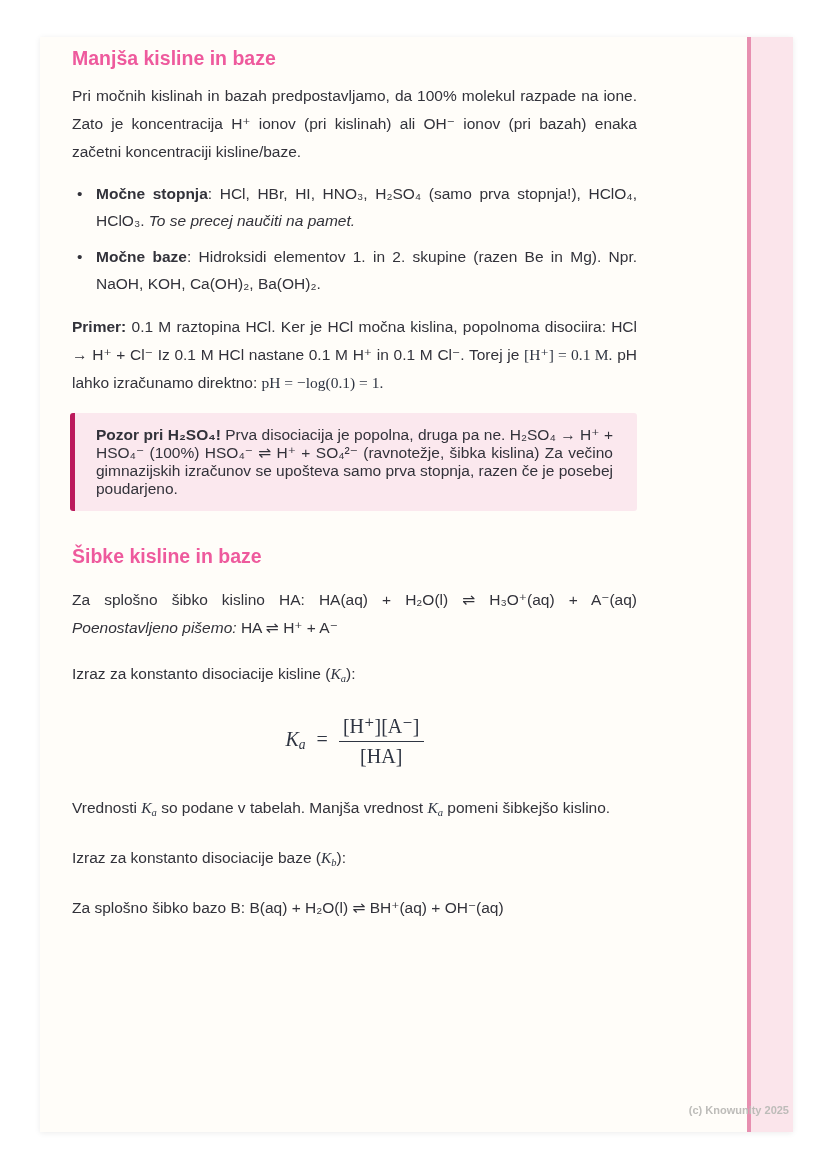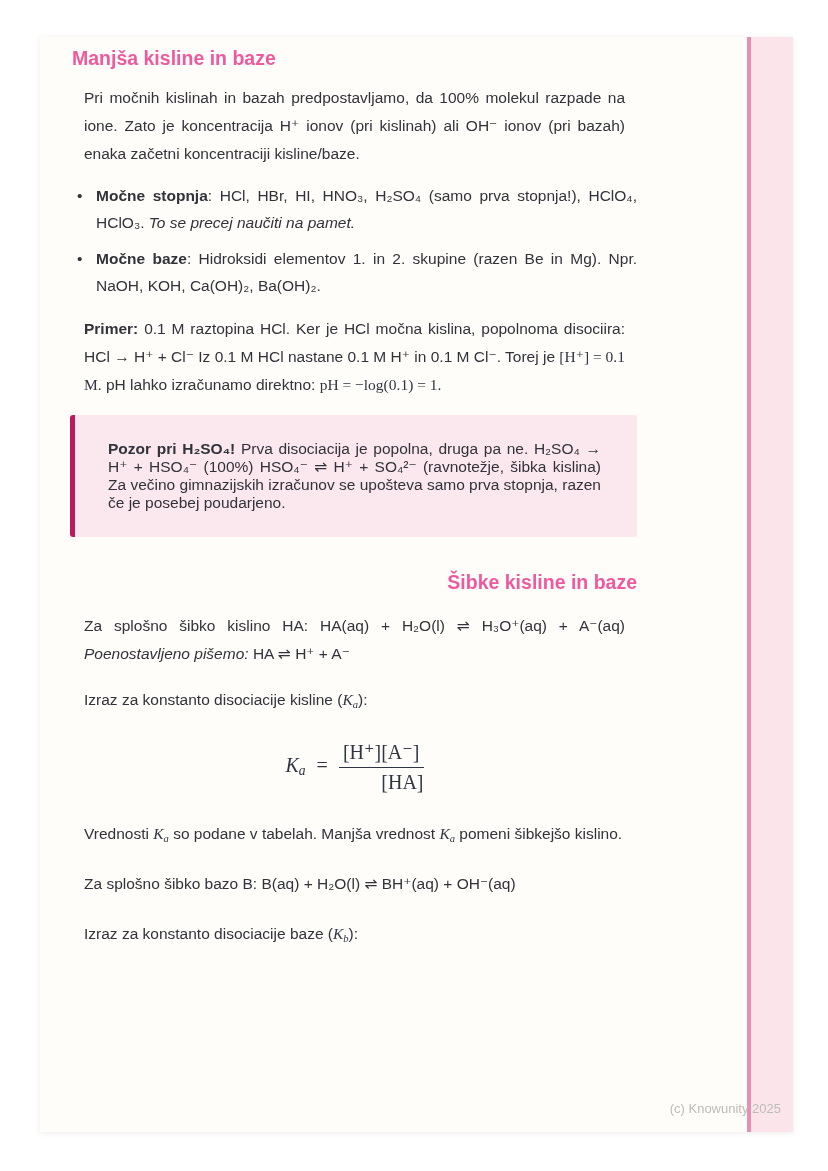--- a/index.html
+++ b/index.html
@@ -38,22 +38,22 @@
     line-height: 28px;
     z-index: 2;
   }
   h2 {
     margin: 0 0 10px 0;
     font-size: 19.5px;
     line-height: 27px;
     font-weight: 600;
     color: var(--accent, #ee5a9d);
   }
-  h2.second { margin-top: 32px; text-align: right; }
-  p { margin: 12px; }
+  h2.second { margin-top: 32px; }
+  p { margin: 0; }
   .just { text-align: justify; }
   .mt16 { margin-top: 16px; }
   .mt18 { margin-top: 18px; }
   .mt22 { margin-top: 22px; }
   .mt26 { margin-top: 26px; }
   .b { font-weight: 700; }
   .i { font-style: italic; }
   ul.bullets {
     margin: 14px 0 0 0;
     padding: 0;
@@ -99,38 +99,39 @@
     text-align: center;
     font-family: "Liberation Serif", "DejaVu Serif", serif;
     font-size: 20px;
     color: var(--math, #2f3542);
     line-height: normal;
   }
   .formula .eqsign { margin: 0 6px; }
   .frac {
     display: inline-block;
     vertical-align: middle;
-    text-align: right;
+    text-align: center;
   }
   .frac .num {
     display: block;
     padding: 0 4px 3px 4px;
     border-bottom: 1.2px solid var(--math, #2f3542);
   }
   .frac .den {
     display: block;
     padding-top: 3px;
   }
   .watermark {
     position: absolute;
-    right: 12px;
+    right: 4px;
     bottom: 16px;
-    font-size: 13px;
+    font-size: 11px;
     color: var(--watermark, #bdbcb9);
     z-index: 3;
+    font-weight: bold;
   }
 </style>
 </head>
 <body>
 
 <div class="page">
   <div class="band"></div>
 
   <div class="content">
 
@@ -172,23 +173,23 @@
     <div class="formula">
       <span class="math-inline"><span class="ivar">K</span><sub class="msub">a</sub></span>
       <span class="eqsign">=</span>
       <span class="frac"><span class="num">[H⁺][A⁻]</span><span class="den">[HA]</span></span>
     </div>
 
     <p class="mt26">
       <span>Vrednosti </span><span class="math-inline"><span class="ivar">K</span><sub class="msub">a</sub></span><span> so podane v tabelah. Manjša vrednost </span><span class="math-inline"><span class="ivar">K</span><sub class="msub">a</sub></span><span> pomeni šibkejšo kislino.</span>
     </p>
 
-    <p class="mt22">Za splošno šibko bazo B: B(aq) + H₂O(l) ⇌ BH⁺(aq) + OH⁻(aq)</p>
-
     <p class="mt22">
       <span>Izraz za konstanto disociacije baze (</span><span class="math-inline"><span class="ivar">K</span><sub class="msub">b</sub></span><span>):</span>
     </p>
+
+    <p class="mt22">Za splošno šibko bazo B: B(aq) + H₂O(l) ⇌ BH⁺(aq) + OH⁻(aq)</p>
 
 
   </div>
 
   <div class="watermark">(c) Knowunity 2025</div>
 </div>
 
 </body></html>

